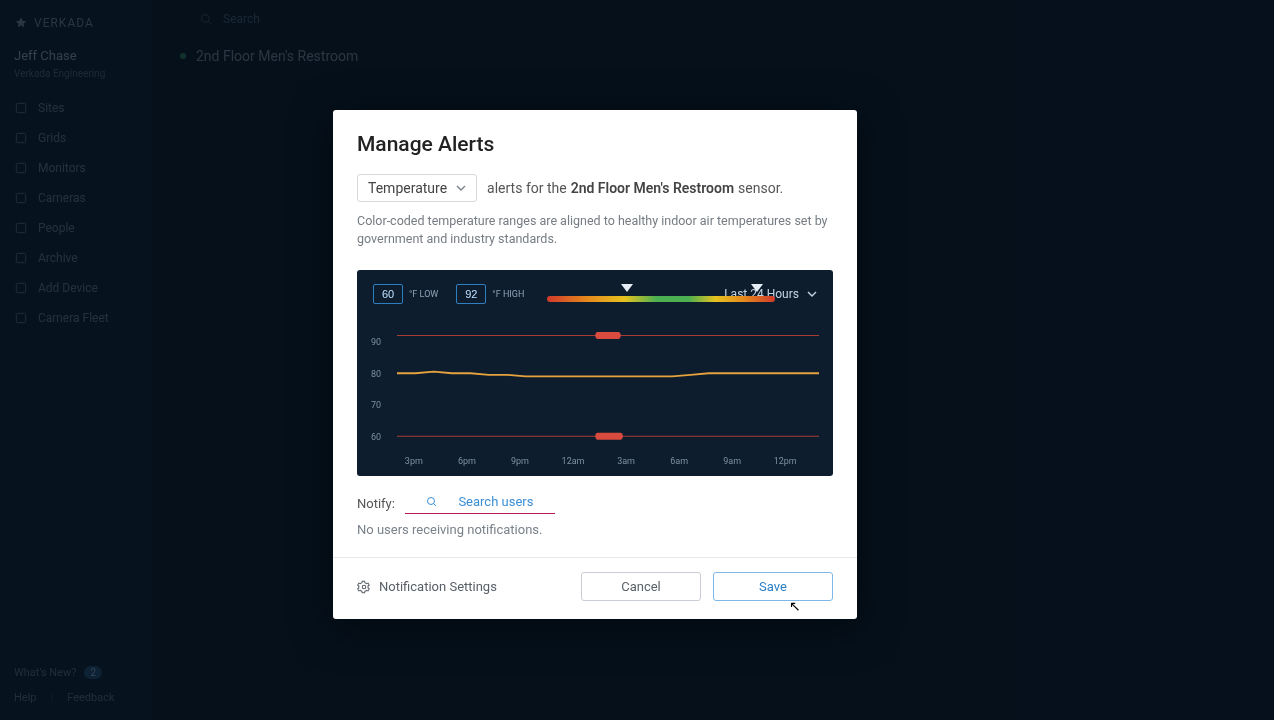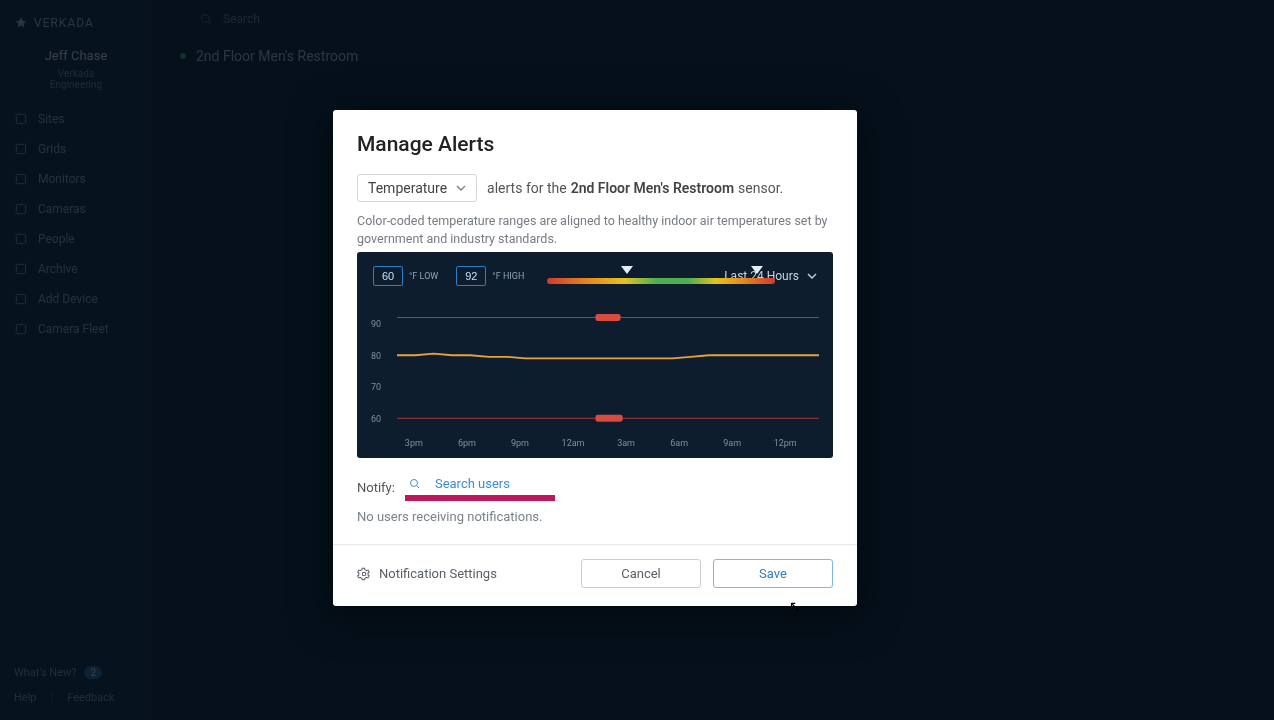--- a/index.html
+++ b/index.html
@@ -4,21 +4,21 @@
 <style>
   * { box-sizing: border-box; margin: 0; padding: 0; }
   html, body { width: 1274px; height: 720px; overflow: hidden; font-family: -apple-system, BlinkMacSystemFont, "Segoe UI", Roboto, sans-serif; }
   body { background: #0a1828; color: #c5d1de; position: relative; }
 
   
   .backdrop { position: absolute; inset: 0; background: #0a1828; }
   .sidebar { position: absolute; left:0; top:0; bottom:0; width: 152px; background: #0f1f33; padding: 12px 0; }
   .brand { display:flex; align-items:center; gap:6px; padding: 4px 14px 12px; color:#9db0c4; font-size:12px; letter-spacing:1px; }
   .brand svg { width:14px; height:14px; }
-  .user-block { padding: 6px 31px 14px; color:#b7c6d6; font-size:12px;text-align:center; }
+  .user-block { padding: 6px 14px 14px; color:#b7c6d6; font-size:12px; }
   .user-name { font-size:13px; color:#cdd9e5; }
   .user-org { font-size:10px; color:#6e8298; margin-top:5px; }
   .nav-item { display:flex; align-items:center; gap:10px; padding:8px 14px; font-size:12px; color:#8ca0b5; }
   .nav-item.active { background:#16293f; color:#d3e0ee; }
   .nav-item .ic { width:14px; height:14px; display:inline-block; }
   .sidebar-bottom { position:absolute; bottom:10px; left:0; right:0; padding:0 12px; font-size:11px; color:#7b8fa4; }
   .sidebar-bottom .row { display:flex; align-items:center; gap:8px; padding:6px 2px; }
   .badge { background:#2b5f8f; color:#cfe6fb; border-radius:8px; padding:1px 6px; font-size:10px; }
 
   .main { position:absolute; left:152px; right:0; top:0; bottom:0; }
@@ -30,42 +30,42 @@
   
   .scrim { position:absolute; inset:0; background:rgba(4,14,24,0.76); }
 
   
   .modal { position:absolute; left:333px; top:110px; width:524px; background:#fff; border-radius:3px; box-shadow:0 8px 40px rgba(0,0,0,.5); color:#333; }
   .modal-pad { padding: 22px 24px 0 24px; }
   .modal h2 { font-size:21px; font-weight:500; color:#222; margin-bottom:18px; }
   .sel-row { display:flex; align-items:center; gap:10px; font-size:14px; color:#555; margin-bottom:10px; }
   .select { border:1px solid #d5d9de; border-radius:3px; padding:5px 10px; display:flex; align-items:center; gap:9px; font-size:14px; color:#444; cursor:pointer; }
   .select svg { width:10px; height:10px; }
-  .desc { font-size:12.5px; color:#767c83; line-height:1.45; margin-bottom:4px; }
+  .desc { font-size:12.5px; color:#767c83; line-height:1.45; margin-bottom:22px; }
   .room-strong { font-weight:600; color:#444; }
 
   .chart-card { background:#0e1d2e; border-radius:3px; padding:14px 16px 10px; color:#c9d6e3; position:relative; height:206px; }
   .chart-top { display:flex; align-items:center; justify-content:space-between; }
   .thresh-group { display:flex; align-items:center; gap:6px; font-size:10px; color:#9db0c4; }
   .thresh-input { width:30px; height:20px; border:1px solid #2e7fbf; border-radius:2px; background:transparent; color:#bfe0ff; font-size:11px; text-align:center; }
   .unit { font-size:9px; color:#8ea2b7; }
   .range-select { display:flex; align-items:center; gap:8px; font-size:12px; color:#c5d3e1; cursor:pointer; }
   .gradient-bar { position:absolute; left:190px; top:26px; width:228px; height:6px; border-radius:3px;
     background:linear-gradient(90deg,#d03a2b 0%,#e58a1c 18%,#e6c21f 34%,#4caf50 48%,#4caf50 62%,#e6c21f 74%,#e58a1c 86%,#d03a2b 100%); }
   .marker { position:absolute; top:14px; width:0; height:0; border-left:6px solid transparent; border-right:6px solid transparent; border-top:8px solid #e4ecf4; }
   .marker.m1 { left:264px; }
   .marker.m2 { left:394px; }
 
   .plot { position:absolute; left:40px; right:14px; top:56px; bottom:24px; }
   .ylab { position:absolute; left:-26px; font-size:9px; color:#7c8fa3; transform:translateY(-50%); }
   .xlab-row { position:absolute; left:40px; right:14px; bottom:6px; height:14px;margin-top:36px; }
   .xlab { position:absolute; font-size:9px; color:#7c8fa3; transform:translateX(-50%); }
 
   .notify-row { display:flex; align-items:center; gap:10px; padding:16px 24px 4px; font-size:13px; color:#555; }
-  .search-users { display:flex; align-items:center; gap:14px; color:#3b8fd6; border-bottom:6px solid #be185d; padding:2px 4px 4px; width:150px; font-size:13px; }
+  .search-users { display:flex; align-items:center; gap:20px; color:#3b8fd6; border-bottom:1px solid #be185d; padding:2px 4px 4px; width:150px; font-size:13px;justify-content:center; }
   .notify-empty { padding:4px 24px 20px; font-size:13px; color:#7a828b; }
 
   .modal-footer { border-top:1px solid #e6e9ec; padding:14px 24px 18px; display:flex; align-items:center; justify-content:space-between; }
   .notif-settings { display:flex; align-items:center; gap:8px; font-size:13px; color:#5a6068; cursor:pointer; }
   .btn { border:1px solid #c9ced4; background:#fff; border-radius:3px; padding:6px 0; width:120px; text-align:center; font-size:13px; color:#5a6068; cursor:pointer; }
   .btn.primary { border-color:#7fb8e8; color:#2b7fc7; }
   .btn-group { display:flex; gap:12px; }
 
   
   .cursor { position:absolute; left:789px; top:598px; font-size:14px; color:#000; pointer-events:none;}

